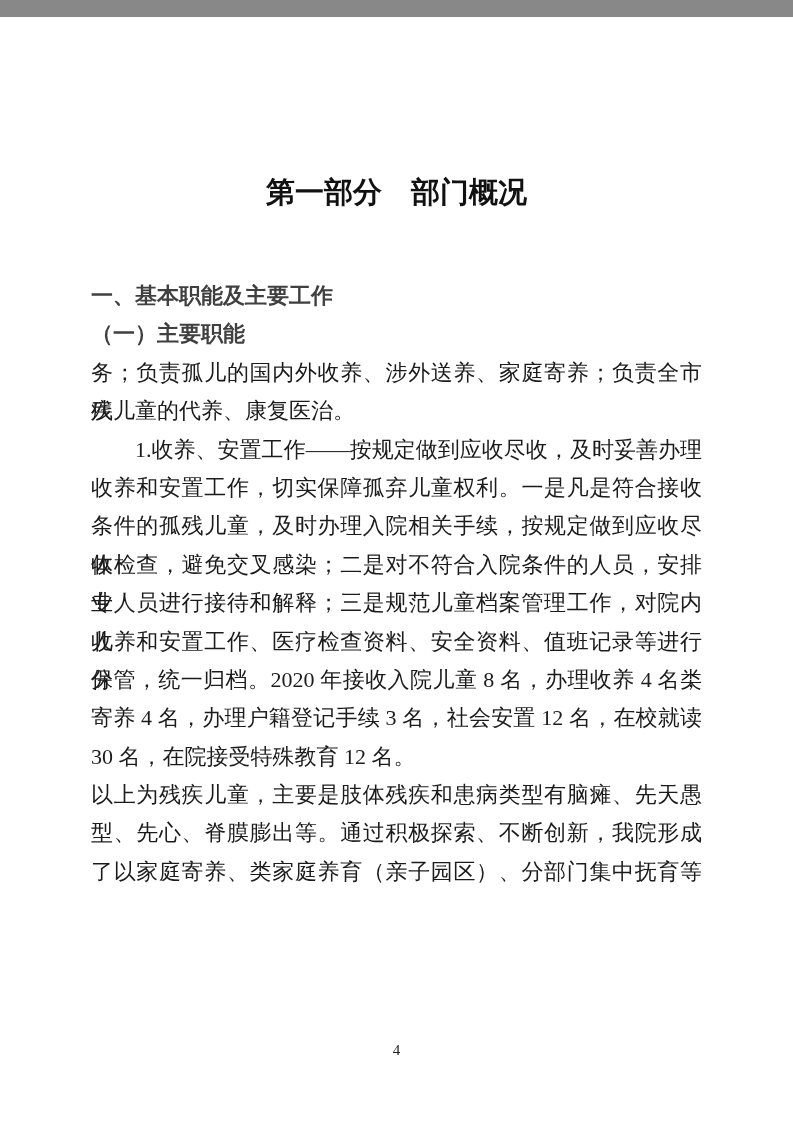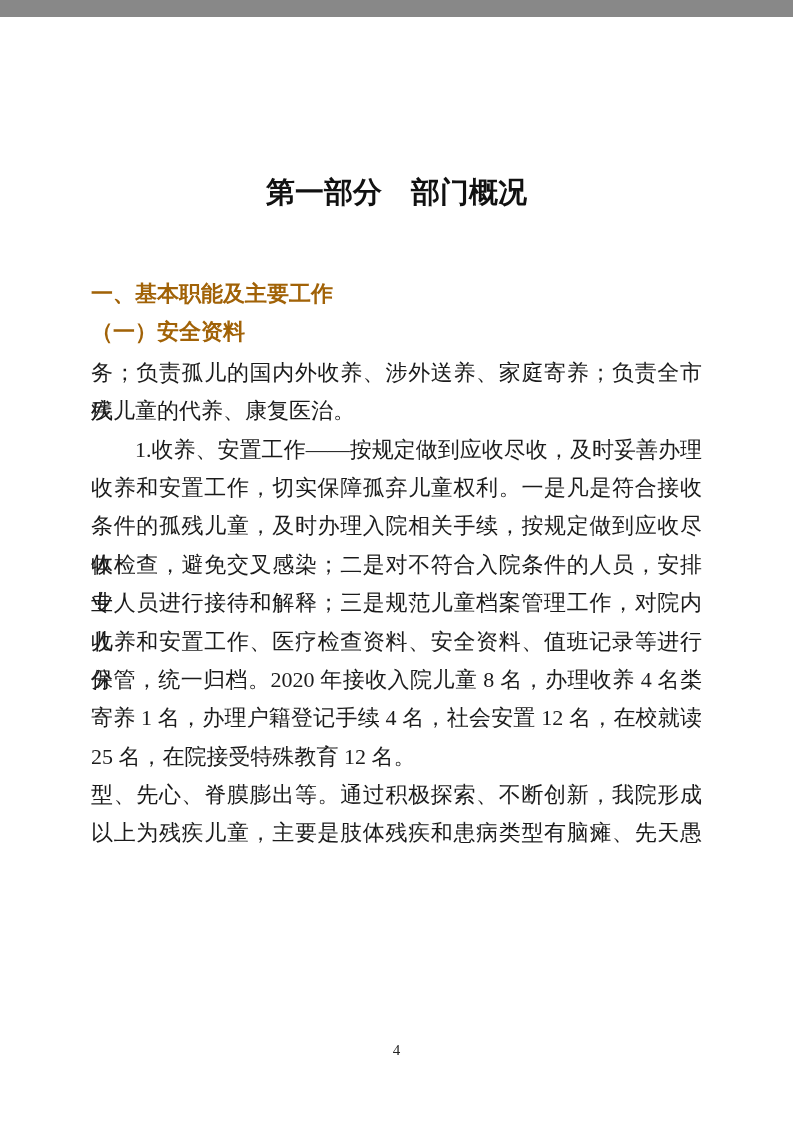--- a/index.html
+++ b/index.html
@@ -34,23 +34,23 @@
     overflow:visible;
   }
   
   .jf{
     text-align:justify;
     text-align-last:justify;
     text-justify:inter-character;
   }
   
   .h{
-    font-family:Liberation Mono, monospace;
+    font-family:Liberation Sans, sans-serif;
     font-weight:700;
-    color:#a16207;
+    color:#404040;
   }
   
   .ind{ text-indent:44px; }
   .page-number{
     position:absolute;
     top:1023px;left:0;width:793px;
     text-align:center;
     font-family:"Liberation Serif","DejaVu Serif",serif;
     font-size:15px;
     line-height:20px;
@@ -59,31 +59,32 @@
 </style>
 </head>
 <body>
 
 <div class="page">
 
   <div class="doc-title">第一部分　部门概况</div>
 
   <div class="doc-body">
     <div class="ln h">一、基本职能及主要工作</div>
-    <div class="ln h">（一）安全资料</div>
+    <div class="ln h">（一）主要职能</div>
     <div class="ln jf">务；负责孤儿的国内外收养、涉外送养、家庭寄养；负责全市残</div>
     <div class="ln">疾儿童的代养、康复医治。</div>
     <div class="ln jf ind">1.收养、安置工作——按规定做到应收尽收，及时妥善办理</div>
     <div class="ln jf">收养和安置工作，切实保障孤弃儿童权利。一是凡是符合接收</div>
     <div class="ln jf">条件的孤残儿童，及时办理入院相关手续，按规定做到应收尽收</div>
     <div class="ln jf">体检查，避免交叉感染；二是对不符合入院条件的人员，安排专</div>
     <div class="ln jf">业人员进行接待和解释；三是规范儿童档案管理工作，对院内儿</div>
     <div class="ln jf">收养和安置工作、医疗检查资料、安全资料、值班记录等进行分类</div>
     <div class="ln jf">保管，统一归档。2020 年接收入院儿童 8 名，办理收养 4 名，</div>
-    <div class="ln jf">寄养 1 名，办理户籍登记手续 4 名，社会安置 12 名，在校就读</div>
-    <div class="ln">25 名，在院接受特殊教育 12 名。</div>
+    <div class="ln jf">寄养 4 名，办理户籍登记手续 3 名，社会安置 12 名，在校就读</div>
+    <div class="ln">30 名，在院接受特殊教育 12 名。</div>
+    <div class="ln jf">以上为残疾儿童，主要是肢体残疾和患病类型有脑瘫、先天愚</div>
     <div class="ln jf">型、先心、脊膜膨出等。通过积极探索、不断创新，我院形成</div>
-    <div class="ln jf">以上为残疾儿童，主要是肢体残疾和患病类型有脑瘫、先天愚</div>
+    <div class="ln jf">了以家庭寄养、类家庭养育（亲子园区）、分部门集中抚育等</div>
   </div>
 
   <div class="page-number">4</div>
 
 </div>
 
 </body></html>

